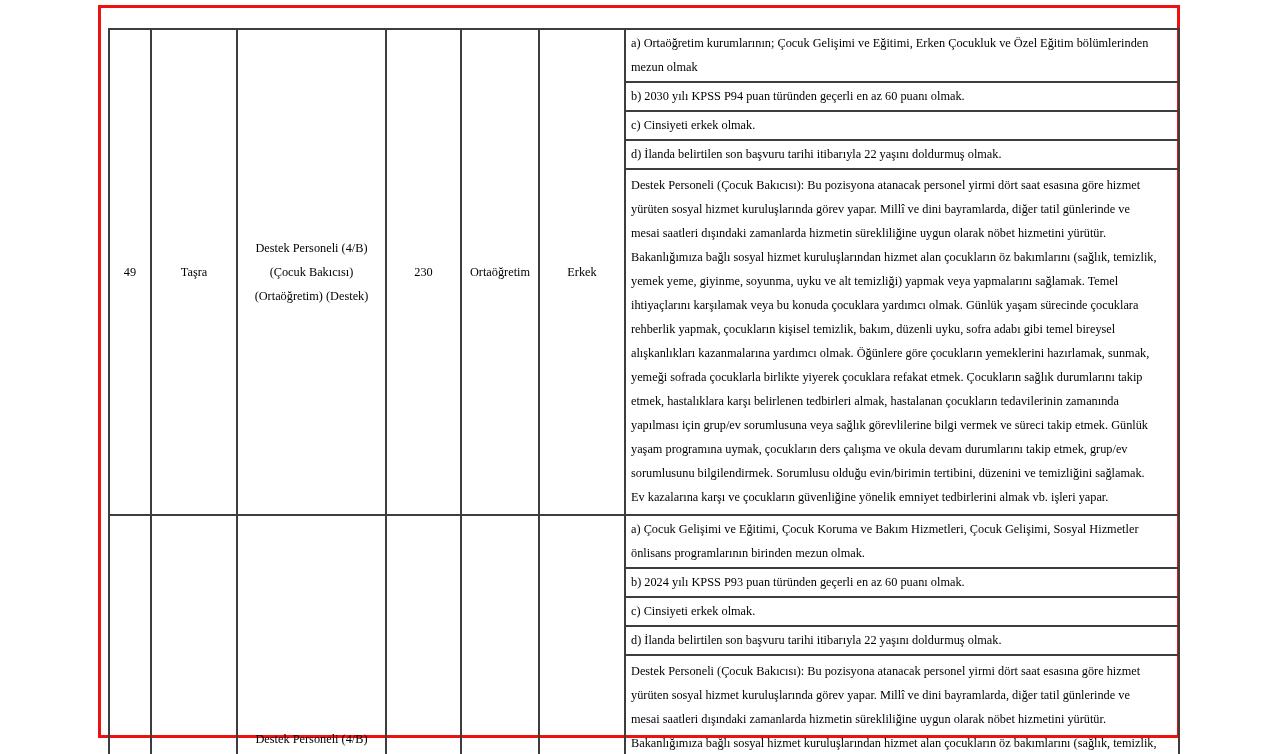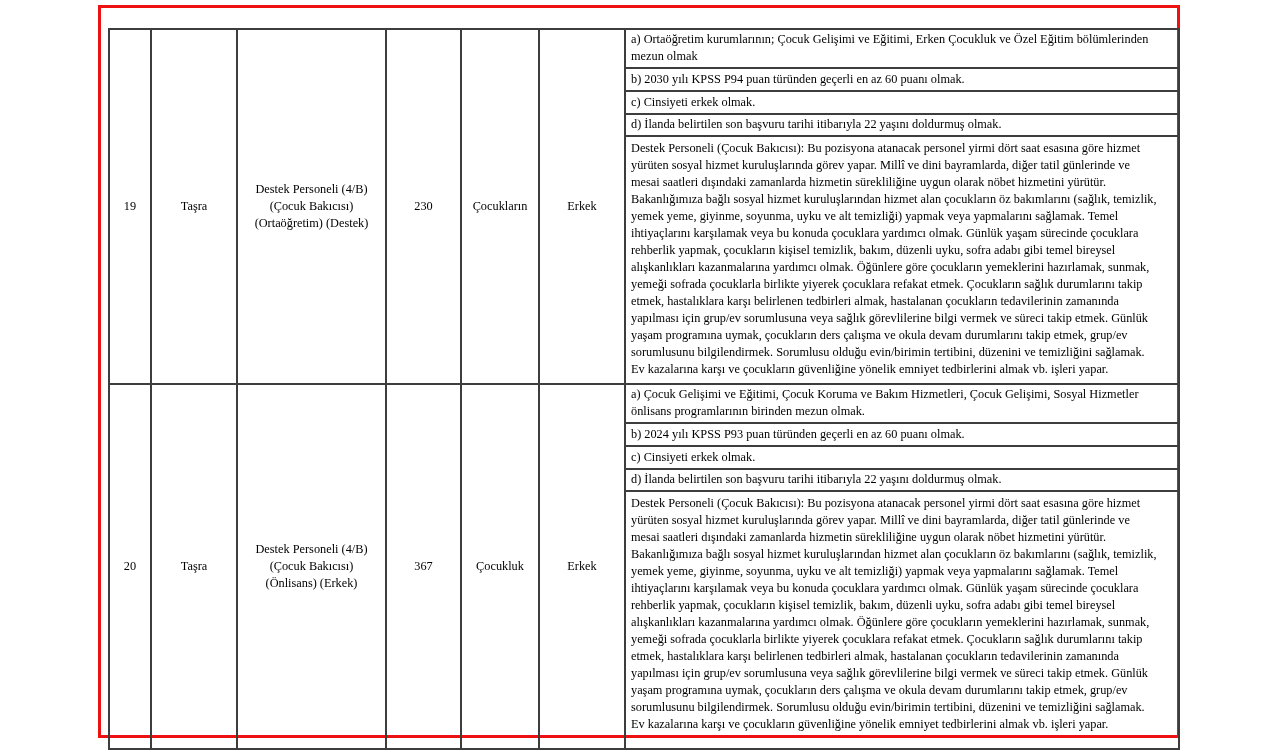--- a/index.html
+++ b/index.html
@@ -30,21 +30,21 @@
     left: 108px;
     top: 28px;
     width: 1070px;
     table-layout: fixed;
     border-collapse: collapse;
   }
   table.doc-table td {
     border: 2px solid #3d3d3d;
     box-sizing: border-box;
     font-size: 12.3px;
-    line-height: 17px;
+    line-height: 24px;
     color: #000000;
   }
   td.cell-center {
     text-align: center;
     vertical-align: middle;
     padding: 17px 3px;
   }
   td.req-cell {
     vertical-align: middle;
     padding: 1px 6px 2px 5px;
@@ -75,29 +75,29 @@
       <col style="width:86px">
       <col style="width:149px">
       <col style="width:75px">
       <col style="width:78px">
       <col style="width:86px">
       <col style="width:554px">
     </colgroup>
     <tbody>
 
       <tr class="sub-a">
-        <td rowspan="5" class="cell-center">19</td>
+        <td rowspan="5" class="cell-center">49</td>
         <td rowspan="5" class="cell-center">Taşra</td>
         <td rowspan="5" class="cell-center">
           <span class="pos-line">Destek Personeli (4/B)</span>
           <span class="pos-line">(Çocuk Bakıcısı)</span>
           <span class="pos-line">(Ortaöğretim) (Destek)</span>
         </td>
         <td rowspan="5" class="cell-center">230</td>
-        <td rowspan="5" class="cell-center">Çocukların</td>
+        <td rowspan="5" class="cell-center">Ortaöğretim</td>
         <td rowspan="5" class="cell-center">Erkek</td>
         <td class="req-cell">a) Ortaöğretim kurumlarının; Çocuk Gelişimi ve Eğitimi, Erken Çocukluk ve Özel Eğitim bölümlerinden mezun olmak</td>
       </tr>
       <tr class="sub-s">
         <td class="req-cell">b) 2030 yılı KPSS P94 puan türünden geçerli en az 60 puanı olmak.</td>
       </tr>
       <tr class="sub-s">
         <td class="req-cell">c) Cinsiyeti erkek olmak.</td>
       </tr>
       <tr class="sub-d">

